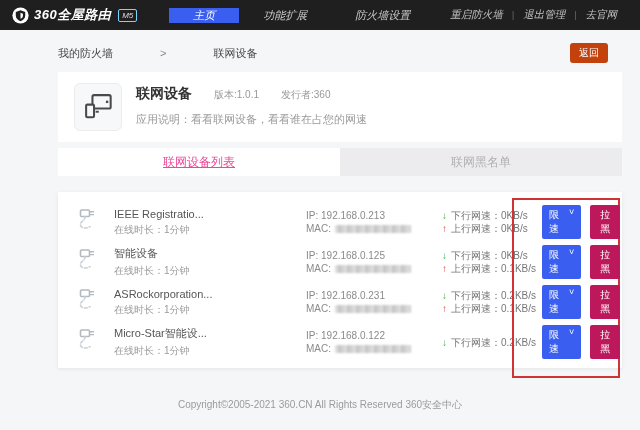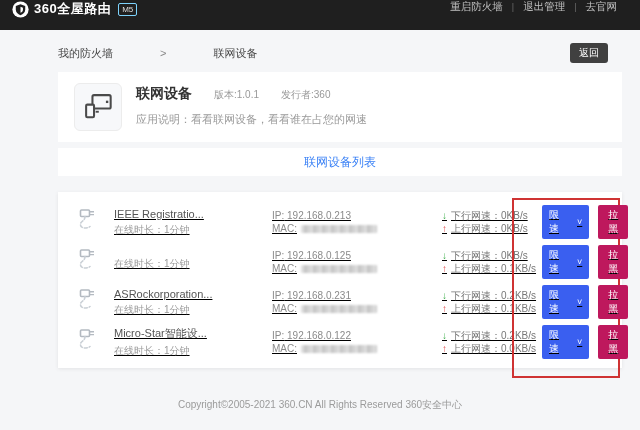--- a/index.html
+++ b/index.html
@@ -1,73 +1,73 @@
 <!DOCTYPE html>
 <html><head>
 <meta charset="utf-8">
 <style>
   * { margin:0; padding:0; box-sizing:border-box; }
   html,body { background:#fff; }
   body { font-family:"Liberation Sans","DejaVu Sans",sans-serif; }
   .page { position:relative; width:640px; height:430px; background:#f5f6f8; overflow:hidden; }
 
   
-  .navbar { height:30px; background:#1f1f1f; display:flex; align-items:flex-start; }
+  .navbar { height:30px; background:#1f1f1f; display:flex; align-items:center;font-style:italic; }
   .brand { display:flex; align-items:center; gap:5px; padding:0 10px 0 12px; }
   .brand-logo { width:17px; height:17px; }
   .brand-name { color:#fff; font-size:13px; font-weight:bold; letter-spacing:.5px; }
   .brand-badge { color:#ddd; font-size:8px; border:1px solid #7dd3fc; border-radius:2px; padding:0 3px; line-height:11px; margin-left:2px; }
   .nav-items { display:flex; margin-left:22px; }
   .nav-item { display:flex; align-items:center; padding:0 24px; font-size:11px; color:#c9c9c9; cursor:pointer; }
   .nav-item.active { background:#3a5ff0; color:#fff; }
   .nav-links { margin-left:auto; display:flex; align-items:center; padding-right:14px; font-size:10.5px; color:#c0c0c0; }
   .nav-links .lnk { padding:0 9px; cursor:pointer; }
   .nav-sep { color:#6a6a6a; font-size:9px; }
 
   
   .crumb-row { display:flex; align-items:center; margin:13px 18px 0 58px;gap:42px; }
   .crumb { font-size:11px; color:#444; }
   .crumb-sep { font-size:11px; color:#888; margin:0 5px; }
-  .back-btn { margin-left:auto; margin-right:14px; background:#404040; color:#fff; border:none; font-size:10px; padding:3px 9px; border-radius:3px; cursor:pointer; font-family:inherit; }
+  .back-btn { margin-left:auto; margin-right:14px; background:#c2410c; color:#fff; border:none; font-size:10px; padding:3px 9px; border-radius:3px; cursor:pointer; font-family:inherit; }
 
   
   .content { margin:0 18px 0 58px; }
 
   .app-card { margin-top:9px; background:#fff; padding:11px 16px; display:flex; gap:14px; }
   .app-icon-box { width:48px; height:48px; background:#f7f8fa; border:1px solid #ececec; border-radius:6px; display:flex; align-items:center; justify-content:center; }
   .app-info { padding-top:2px; }
   .app-title-row { display:flex; align-items:baseline; }
   .app-title { font-size:14px; font-weight:bold; color:#333; }
   .app-meta { font-size:10px; color:#999; margin-left:22px; }
   .app-desc { font-size:11px; color:#999; margin-top:9px; }
 
   .tabs { display:flex; margin-top:6px; height:28px; }
   .tab { flex:1; display:flex; align-items:center; justify-content:center; font-size:12px; cursor:pointer; }
-  .tab.active { background:#fff; color:#3b82f6; }
+  .tab.active { background:#fff; color:#ec4899;text-decoration:underline; }
   .tab.inactive { background:#ececee; color:#b0b0b0; }
 
   .panel { margin-top:16px; background:#fff; box-shadow:0 1px 4px rgba(0,0,0,.08); padding:10px 0 6px; }
   .panel-title { text-align:center; font-size:13px; font-weight:bold; color:#333; margin:6px 0 6px; }
 
-  .device-row { display:flex; align-items:center; height:40px; padding:0 18px 0 20px;text-decoration:underline; }
+  .device-row { display:flex; align-items:center; height:40px; padding:0 18px 0 20px; }
   .col-icon { width:36px; flex:0 0 36px; }
   .col-name { width:158px; flex:0 0 158px; overflow:hidden; }
   .dev-name { font-size:11px; color:#555; white-space:nowrap; overflow:hidden; text-overflow:ellipsis; }
   .dev-sub { font-size:10px; color:#9a9a9a; margin-top:3px; }
   .col-ip { width:150px; flex:0 0 150px; font-size:10px; color:#8a8a8a; }
-  .col-ip > div { line-height:13px; display:flex; align-items:center; }
+  .col-ip > div { line-height:13px; display:flex; align-items:center;margin-left:34px; }
   .mac-mosaic { display:inline-block; width:76px; height:8px; margin-left:4px; border-radius:1px;
     background:repeating-linear-gradient(90deg,#dcdcdc 0 3px,#c6c6c6 3px 6px,#d2d2d2 6px 9px); filter:blur(1px); }
   .col-speed { width:120px; flex:0 0 120px; font-size:10px; color:#777; }
   .col-speed > div { line-height:13px;margin-left:20px; }
   .arrow { font-size:10px; font-weight:bold; margin-right:4px; }
   .arrow.down { color:#3dae4a; }
   .arrow.up { color:#e04343; }
   .col-actions { margin-left:auto; display:flex; gap:9px; position:relative; z-index:6; }
-  .btn-limit { background:#3a5ff0; color:#fff; border:none; font-size:10px; padding:3px 7px; border-radius:2px; cursor:pointer; font-family:inherit; display:flex; align-items:center; gap:18px; }
+  .btn-limit { background:#3a5ff0; color:#fff; border:none; font-size:10px; padding:3px 7px; border-radius:2px; cursor:pointer; font-family:inherit; display:flex; gap:10px; }
   .btn-limit .chev { font-size:9px; line-height:8px; }
   .btn-block { background:#be185d; color:#fff; border:none; font-size:10px; padding:3px 10px; border-radius:2px; cursor:pointer; font-family:inherit; }
 
   
   .annotation-box { position:absolute; left:512px; top:198px; width:108px; height:180px; border:2px solid #cf3333; z-index:5; pointer-events:none; }
 
   
   .footer { text-align:center; }
   .copyright { margin-top:30px; font-size:10px; color:#9b9b9b; }
 </style>
@@ -79,20 +79,25 @@
   <header class="navbar">
     <div class="brand">
       <svg class="brand-logo" viewBox="0 0 18 18">
         <circle cx="9" cy="9" r="8.6" fill="#ffffff"></circle>
         <path d="M9 3.4 L14 5.2 V9 C14 11.9 11.9 13.9 9 15 C6.1 13.9 4 11.9 4 9 V5.2 Z" fill="#1f1f1f"></path>
         <path d="M9 6.2 L11.6 7.2 V9.2 C11.6 10.8 10.5 11.9 9 12.5 Z" fill="#ffffff"></path>
       </svg>
       <span class="brand-name">360全屋路由</span>
       <span class="brand-badge">M5</span>
     </div>
+    <nav class="nav-items">
+      <div class="nav-item active">主页</div>
+      <div class="nav-item">功能扩展</div>
+      <div class="nav-item">防火墙设置</div>
+    </nav>
     <div class="nav-links">
       <span class="lnk">重启防火墙</span>
       <span class="nav-sep">|</span>
       <span class="lnk">退出管理</span>
       <span class="nav-sep">|</span>
       <span class="lnk">去官网</span>
     </div>
   </header>
 
   <div class="crumb-row">
@@ -118,20 +123,21 @@
           <span class="app-title">联网设备</span>
           <span class="app-meta">版本:1.0.1</span>
           <span class="app-meta">发行者:360</span>
         </div>
         <div class="app-desc">应用说明：看看联网设备，看看谁在占您的网速</div>
       </div>
     </section>
 
     <div class="tabs">
       <div class="tab active">联网设备列表</div>
+      <div class="tab inactive">联网黑名单</div>
     </div>
 
     <section class="panel">
 
       <div class="device-list">
 
           <div class="device-row">
             <div class="col-icon">
               <svg width="24" height="26" viewBox="0 0 24 26">
                 <rect x="2.5" y="3" width="9" height="6.5" rx="1" fill="none" stroke="#b4bac1" stroke-width="1.6"></rect>
@@ -173,20 +179,21 @@
 
           <div class="device-row">
             <div class="col-icon">
               <svg width="24" height="26" viewBox="0 0 24 26">
                 <rect x="2.5" y="3" width="9" height="6.5" rx="1" fill="none" stroke="#b4bac1" stroke-width="1.6"></rect>
                 <path d="M11.5 4.8 h4.5 M11.5 7.6 h4.5" stroke="#b4bac1" stroke-width="1.4"></path>
                 <path d="M7 9.5 C7 14.5 2.5 13.5 2.5 17.5 C2.5 21.5 9 22 12 19.5" fill="none" stroke="#c9cfd5" stroke-width="1.6" stroke-linecap="round" stroke-dasharray="3 2"></path>
               </svg>
             </div>
             <div class="col-name">
+              <div class="dev-name">智能设备</div>
               <div class="dev-sub">
                 <span>在线时长：</span><span>1分钟</span>
               </div>
             </div>
             <div class="col-ip">
               <div>
                 <span>IP:</span>&nbsp;<span>192.168.0.125</span>
               </div>
               <div>
                 <span>MAC:</span>
@@ -270,23 +277,20 @@
               </div>
               <div>
                 <span>MAC:</span>
                 <span class="mac-mosaic"></span>
               </div>
             </div>
             <div class="col-speed">
               <div>
                 <span class="arrow down">↓</span><span>下行网速：</span><span>0.2KB/s</span>
               </div>
-              <div>
-                <span class="arrow up">↑</span><span>上行网速：</span><span>0.0KB/s</span>
-              </div>
             </div>
             <div class="col-actions">
               <button class="btn-limit">
                 <span>限速</span>
                 <span class="chev">˅</span>
               </button>
               <button class="btn-block">拉黑</button>
             </div>
           </div>
         </div>

